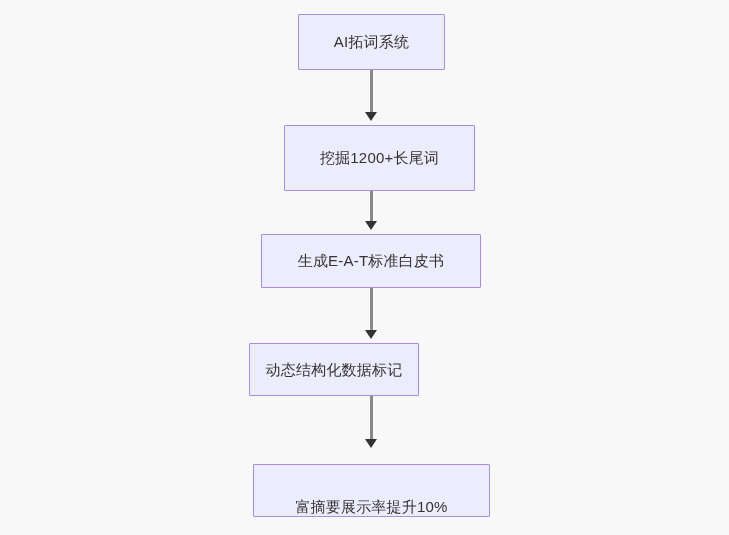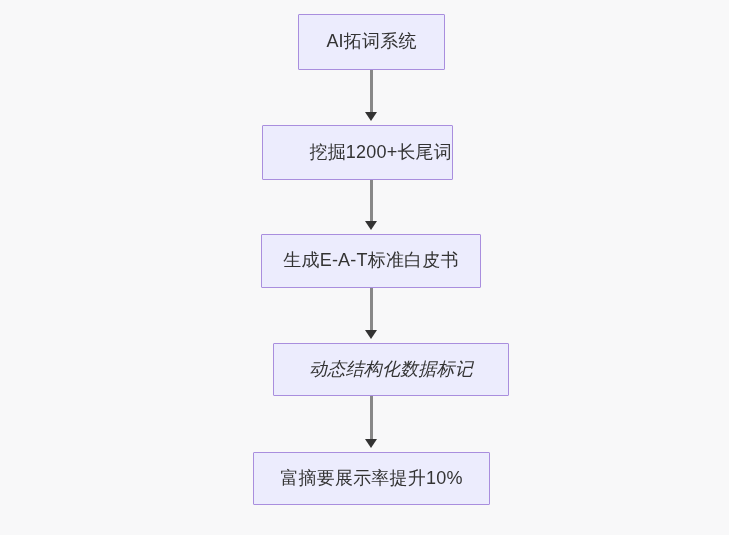--- a/index.html
+++ b/index.html
@@ -27,32 +27,32 @@
     background: #ececfd;
     border: 1.6px solid #a98ede;
     border-radius: 1px;
     display: flex;
     align-items: center;
     justify-content: center;
     z-index: 2;
   }
   .node-label {
     color: #333333;
-    font-size: 18px;
+    font-size: 15px;
     line-height: 1.2;
     letter-spacing: 0.2px;
     white-space: nowrap;
     text-align: center;
   }
 
   .node-1 { left: 298px; top: 14px;  width: 147px; height: 56px; }
-  .node-2 { left: 262px; top: 125px; width: 191px; height: 55px; justify-content: flex-end; }
+  .node-2 { left: 284px; top: 125px; width: 191px; height: 66px; }
   .node-3 { left: 261px; top: 234px; width: 220px; height: 54px; align-items: center; }
-  .node-4 { left: 273px; top: 343px; width: 236px; height: 53px; font-style: italic; }
-  .node-5 { left: 253px; top: 452px; width: 237px; height: 53px; }
+  .node-4 { left: 249px; top: 343px; width: 170px; height: 53px; }
+  .node-5 { left: 253px; top: 464px; width: 237px; height: 53px; align-items: flex-end; }
 
   
   .connector {
     position: absolute;
     width: 3px;
     background: #888888;
     left: 370px;
     z-index: 1;
   }
   .arrowhead {

